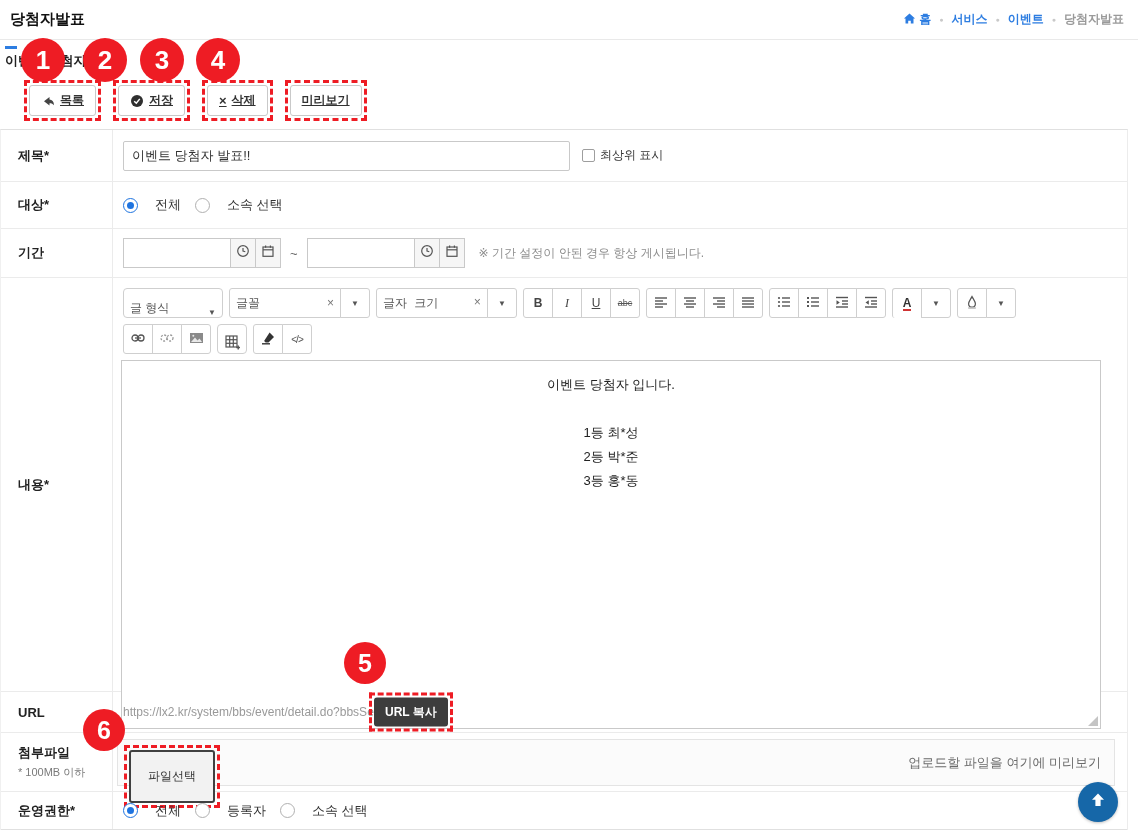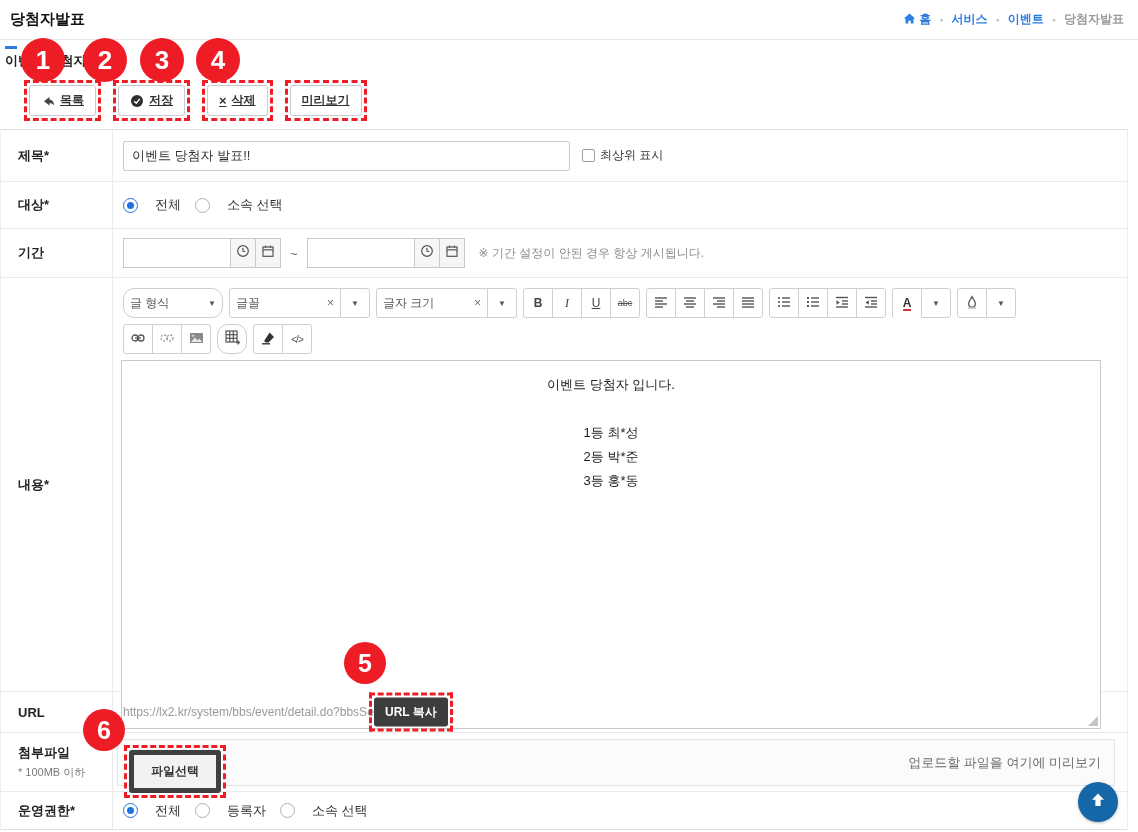--- a/index.html
+++ b/index.html
@@ -57,21 +57,21 @@
 
   
   .content-field { display:block; padding:8px 26px 8px 8px; }
   .editor-toolbar { display:flex; flex-wrap:wrap; gap:6px; margin:2px 0 6px 2px; align-items:center; }
   .tb-group { display:inline-flex; }
   .tb { display:inline-flex; align-items:center; justify-content:center; height:30px; min-width:30px;
         border:1px solid #cfcfcf; background:#fff; font-size:12px; color:#444; cursor:pointer; padding:0 6px; }
   .tb-group .tb + .tb { margin-left:-1px; }
   .tb-group .tb:first-child { border-radius:3px 0 0 3px; }
   .tb-group .tb:last-child { border-radius:0 3px 3px 0; }
-  .tb.single { border-radius:11px; }
+  .tb.single { border-radius:4px;align-items:flex-end; }
   .tb .caret { font-size:8px; color:#555; margin-left:6px; }
   .tb .clear-x { color:#777; font-size:12px; margin-left:10px; }
   .tb-select { justify-content:space-between; }
   .tb .lbl { color:#555; }
   .tb-b { font-weight:700; } .tb-i { font-style:italic; font-family:"Liberation Serif",serif; }
   .tb-u { text-decoration:underline; } .tb-s { text-decoration:line-through; font-size:9px; color:#555; }
   .tb-a { font-weight:700; color:#333; border-bottom:0; }
   .tb-a .aletter { border-bottom:2px solid #cf3333; line-height:12px; display:inline-block; }
   .editor-body { border:1px solid #c9c9c9; height:369px; position:relative; padding-top:12px; background:#fff; }
   .editor-line { text-align:center; height:24px; line-height:24px; font-size:13px; color:#222; }
@@ -80,22 +80,22 @@
 
   
   .url-text { font-size:12px; color:#999; max-width:263px; overflow:hidden; white-space:nowrap; display:inline-block; }
   .url-copy-wrap { position:absolute; left:256px; top:50%; transform:translateY(-50%); }
   .btn-dark { background:#3d3d3d; color:#fff; border:none; border-radius:3px; font-size:12px; font-weight:700;
               padding:6px 11px; cursor:pointer; }
 
   
   .dropzone { flex:1; height:47px; background:#fbfbfb; border:1px solid #e4e4e4; position:relative; margin-right:2px; }
   .file-btn-wrap { position:absolute; left:6px; top:5px; }
-  .btn-file { background:#f2f2f2; border:5px solid #404040; border-radius:3px; font-size:12px; color:#333;
-              padding:8px 17px; cursor:pointer;font-weight:bold; }
+  .btn-file { background:#f2f2f2; border:2px solid #404040; border-radius:3px; font-size:12px; color:#333;
+              padding:16px 17px; cursor:pointer; }
   .drop-hint { position:absolute; right:13px; top:0; line-height:45px; font-size:13px; color:#6b6b6b; }
 
   
   .num { position:absolute; width:44px; height:44px; border-radius:50%; background:#ee1c24; color:#fff;
          font-weight:700; font-size:26px; display:flex; align-items:center; justify-content:center; z-index:50; }
   .num.small { width:42px; height:42px; font-size:25px; }
   .scroll-top { position:absolute; left:1078px; top:782px; width:40px; height:40px; border-radius:50%;
                 background:#1667a8; display:flex; align-items:center; justify-content:center; z-index:40;
                 cursor:pointer; box-shadow:0 1px 3px rgba(0,0,0,.25); }
 </style>
@@ -251,21 +251,21 @@
             <span class="tb tb-select" style="width:112px;">
               <span class="lbl">글꼴</span>
               <span class="clear-x">×</span>
             </span>
             <span class="tb">
               <span class="caret" style="margin-left:0;">▼</span>
             </span>
           </span>
 
           <span class="tb-group">
-            <span class="tb tb-select" style="width:112px;">
+            <span class="tb tb-select" style="width:112px;font-family:Liberation Mono, monospace;">
               <span class="lbl">글자 크기</span>
               <span class="clear-x">×</span>
             </span>
             <span class="tb">
               <span class="caret" style="margin-left:0;">▼</span>
             </span>
           </span>
 
           <span class="tb-group">
             <span class="tb tb-b">B</span>

